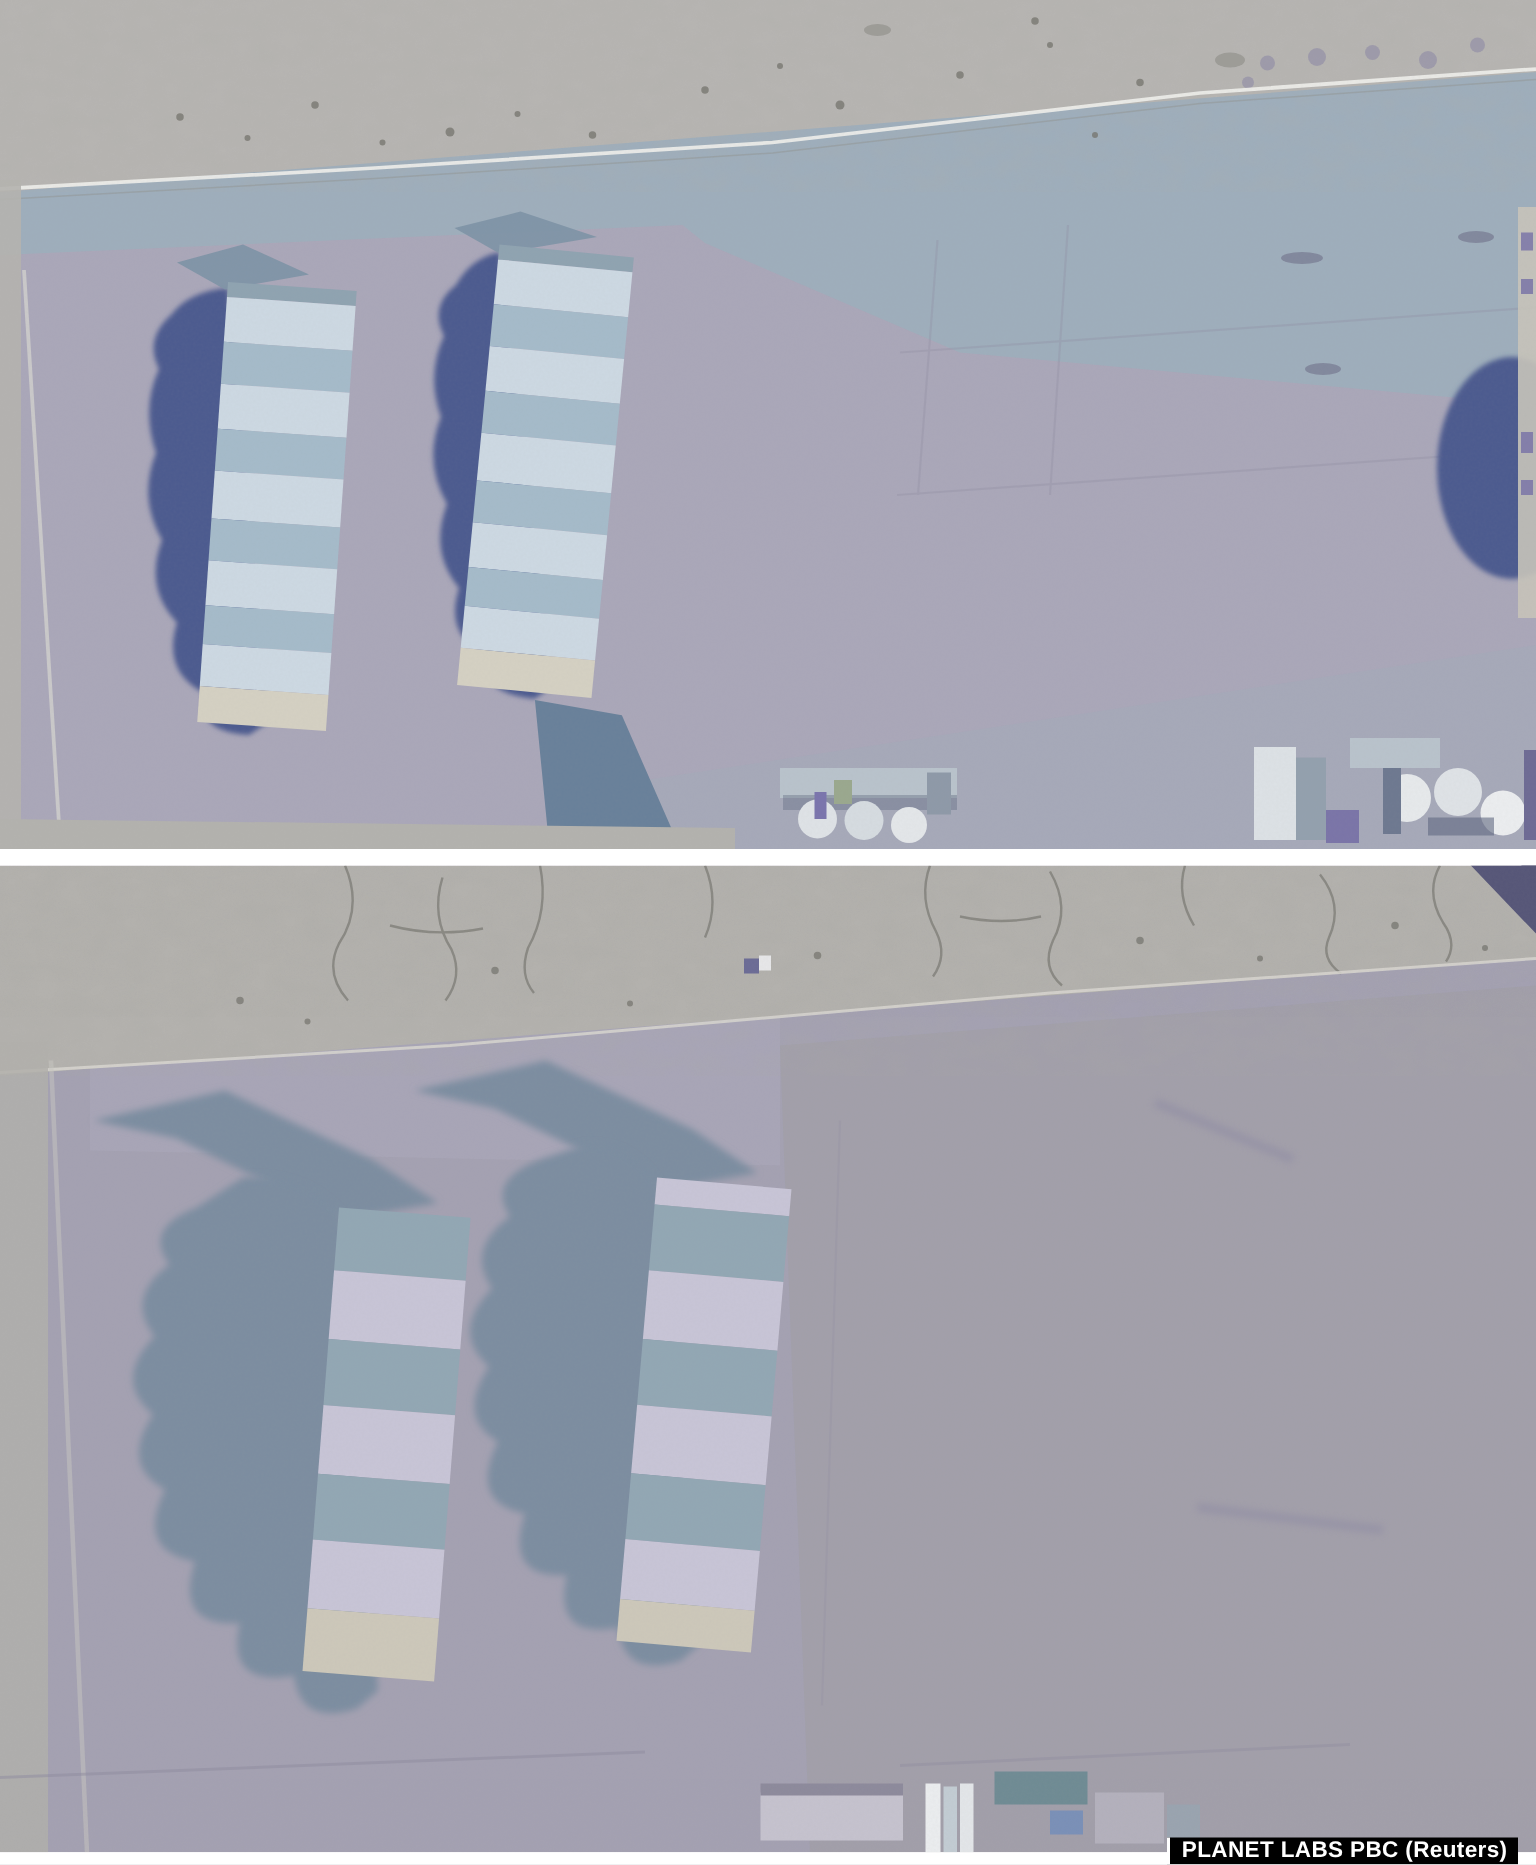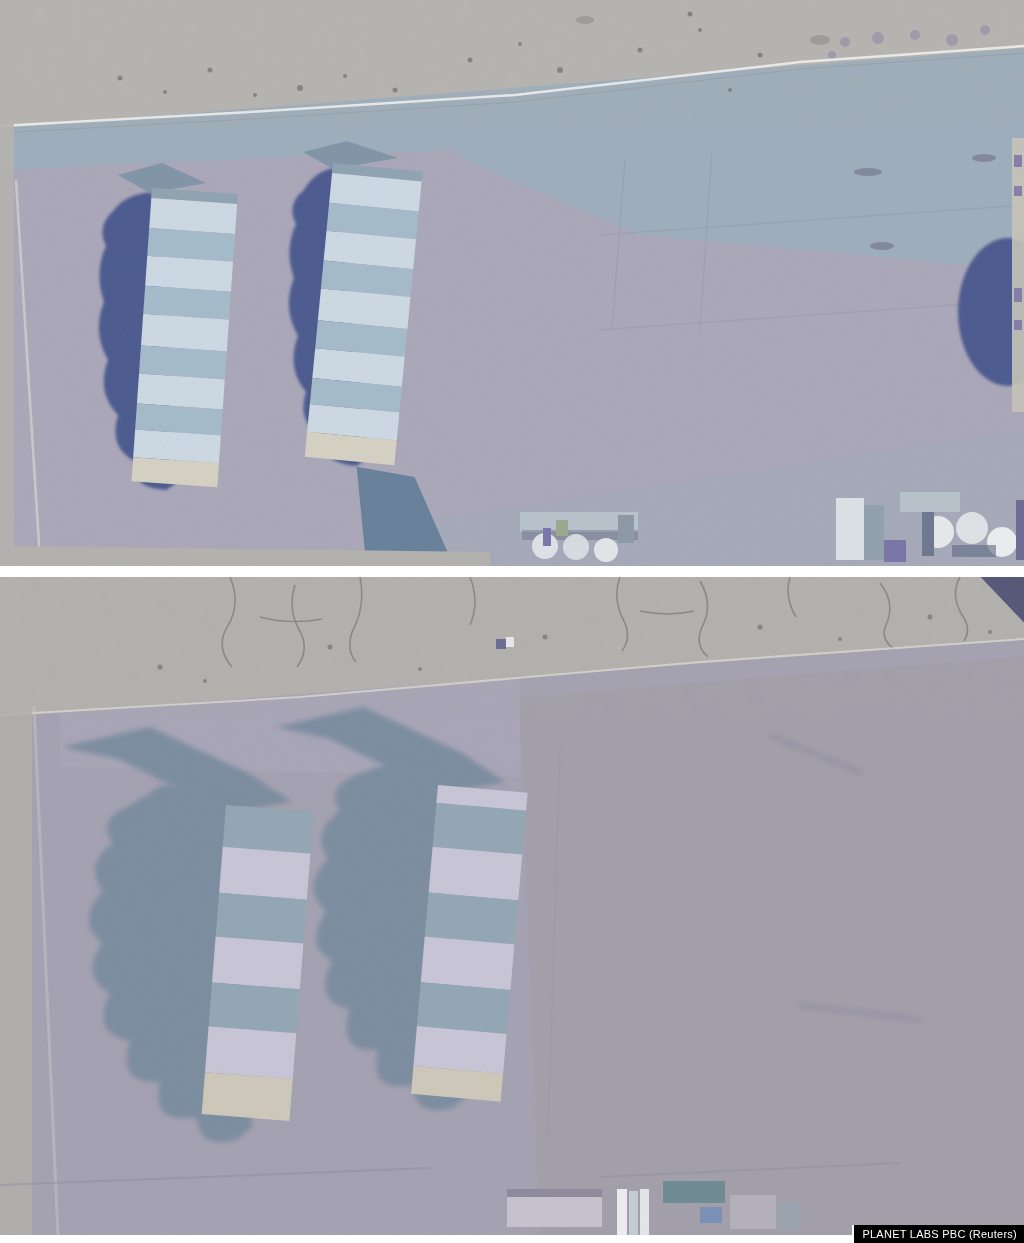--- a/index.html
+++ b/index.html
@@ -7,23 +7,23 @@
     position:relative;width:1024px;height:1243px;background:var(--divider,#fff);
     overflow:hidden;font-family:"Liberation Sans",sans-serif;
   }
   .panel{position:absolute;left:0;margin:0;overflow:hidden;display:block;}
   .panel svg{display:block;}
   .panel-top{top:0;height:566px;width:1024px;}
   .panel-gap{position:absolute;top:566px;left:0;width:1024px;height:11px;background:var(--divider,#fff);}
   .panel-bottom{top:577px;height:658px;width:1024px;}
   .bottom-strip{position:absolute;top:1235px;left:0;width:1024px;height:8px;background:var(--divider,#fff);}
   .credit{
-    position:absolute;right:0;bottom:0;height:18px;line-height:18px;
+    position:absolute;right:12px;bottom:0;height:18px;line-height:18px;
     background:var(--credit-bg,#000);color:var(--credit-fg,#fff);
-    font-size:11px;font-weight:normal;letter-spacing:.25px;padding:0 7px 0 8px;
+    font-size:15px;font-weight:bold;letter-spacing:.25px;padding:0 7px 0 8px;
     border-left:2px solid #fff;
   }
   .ac-top{color:var(--aircraft-top,#68809a);}
   .ac-small{color:var(--aircraft-small,#565678);}
   .ac-large{color:var(--aircraft-large,#6f8496);}
 </style>
 </head>
 <body>
 
 <div class="figure">

